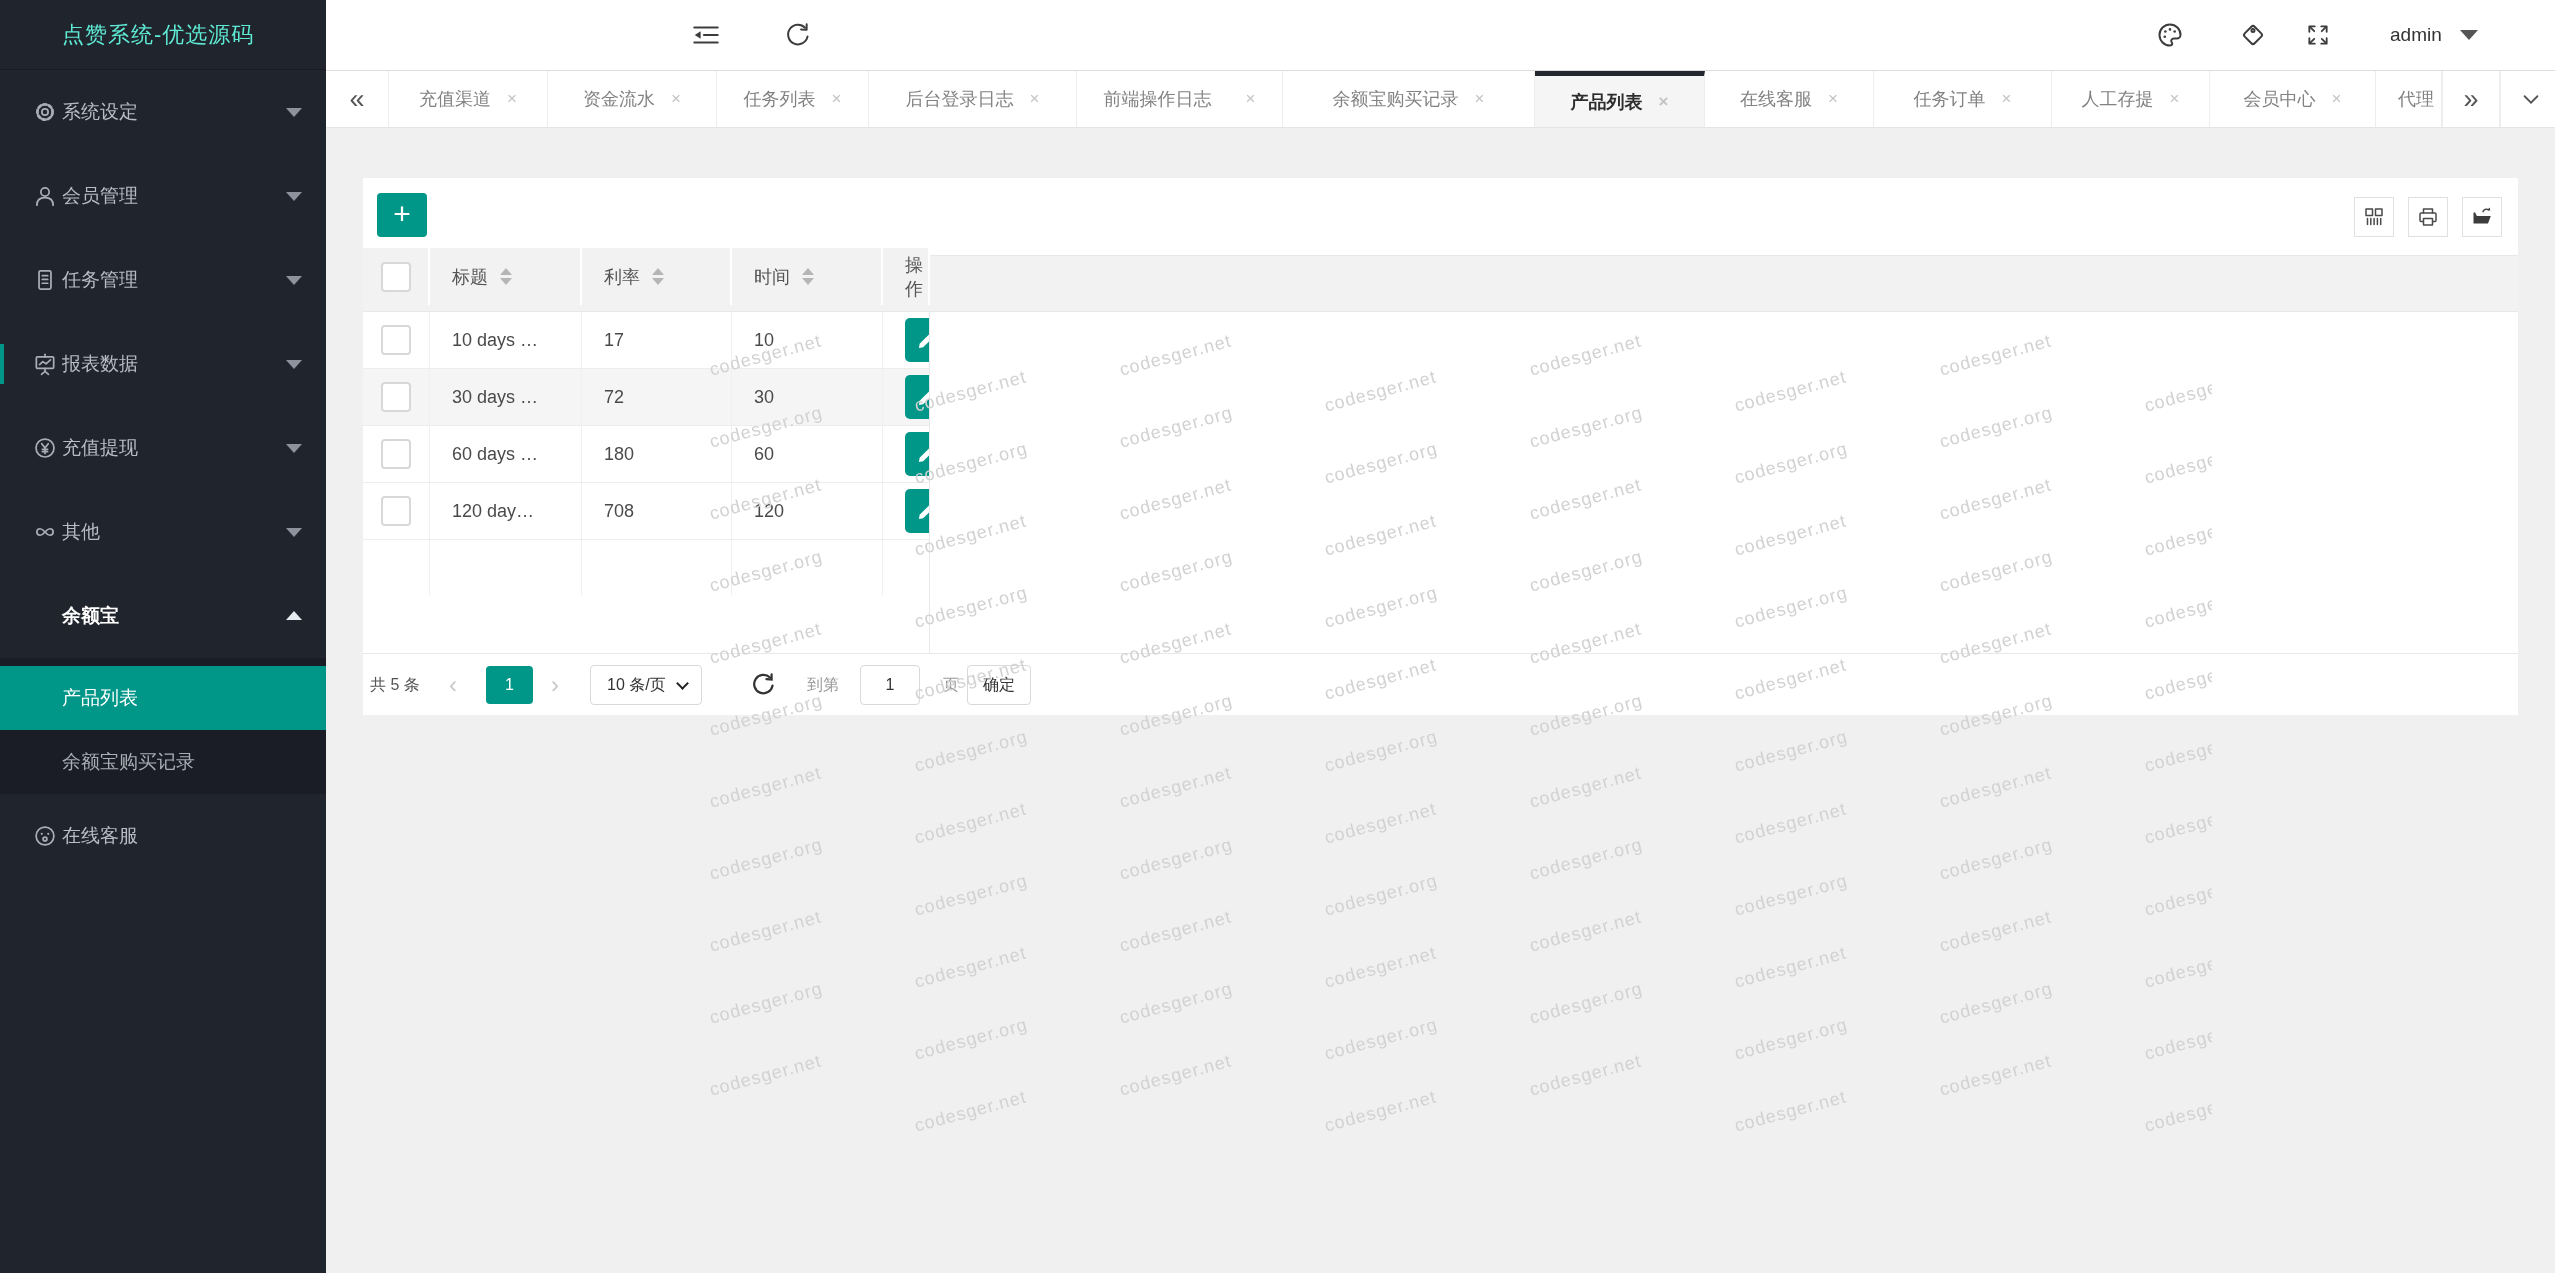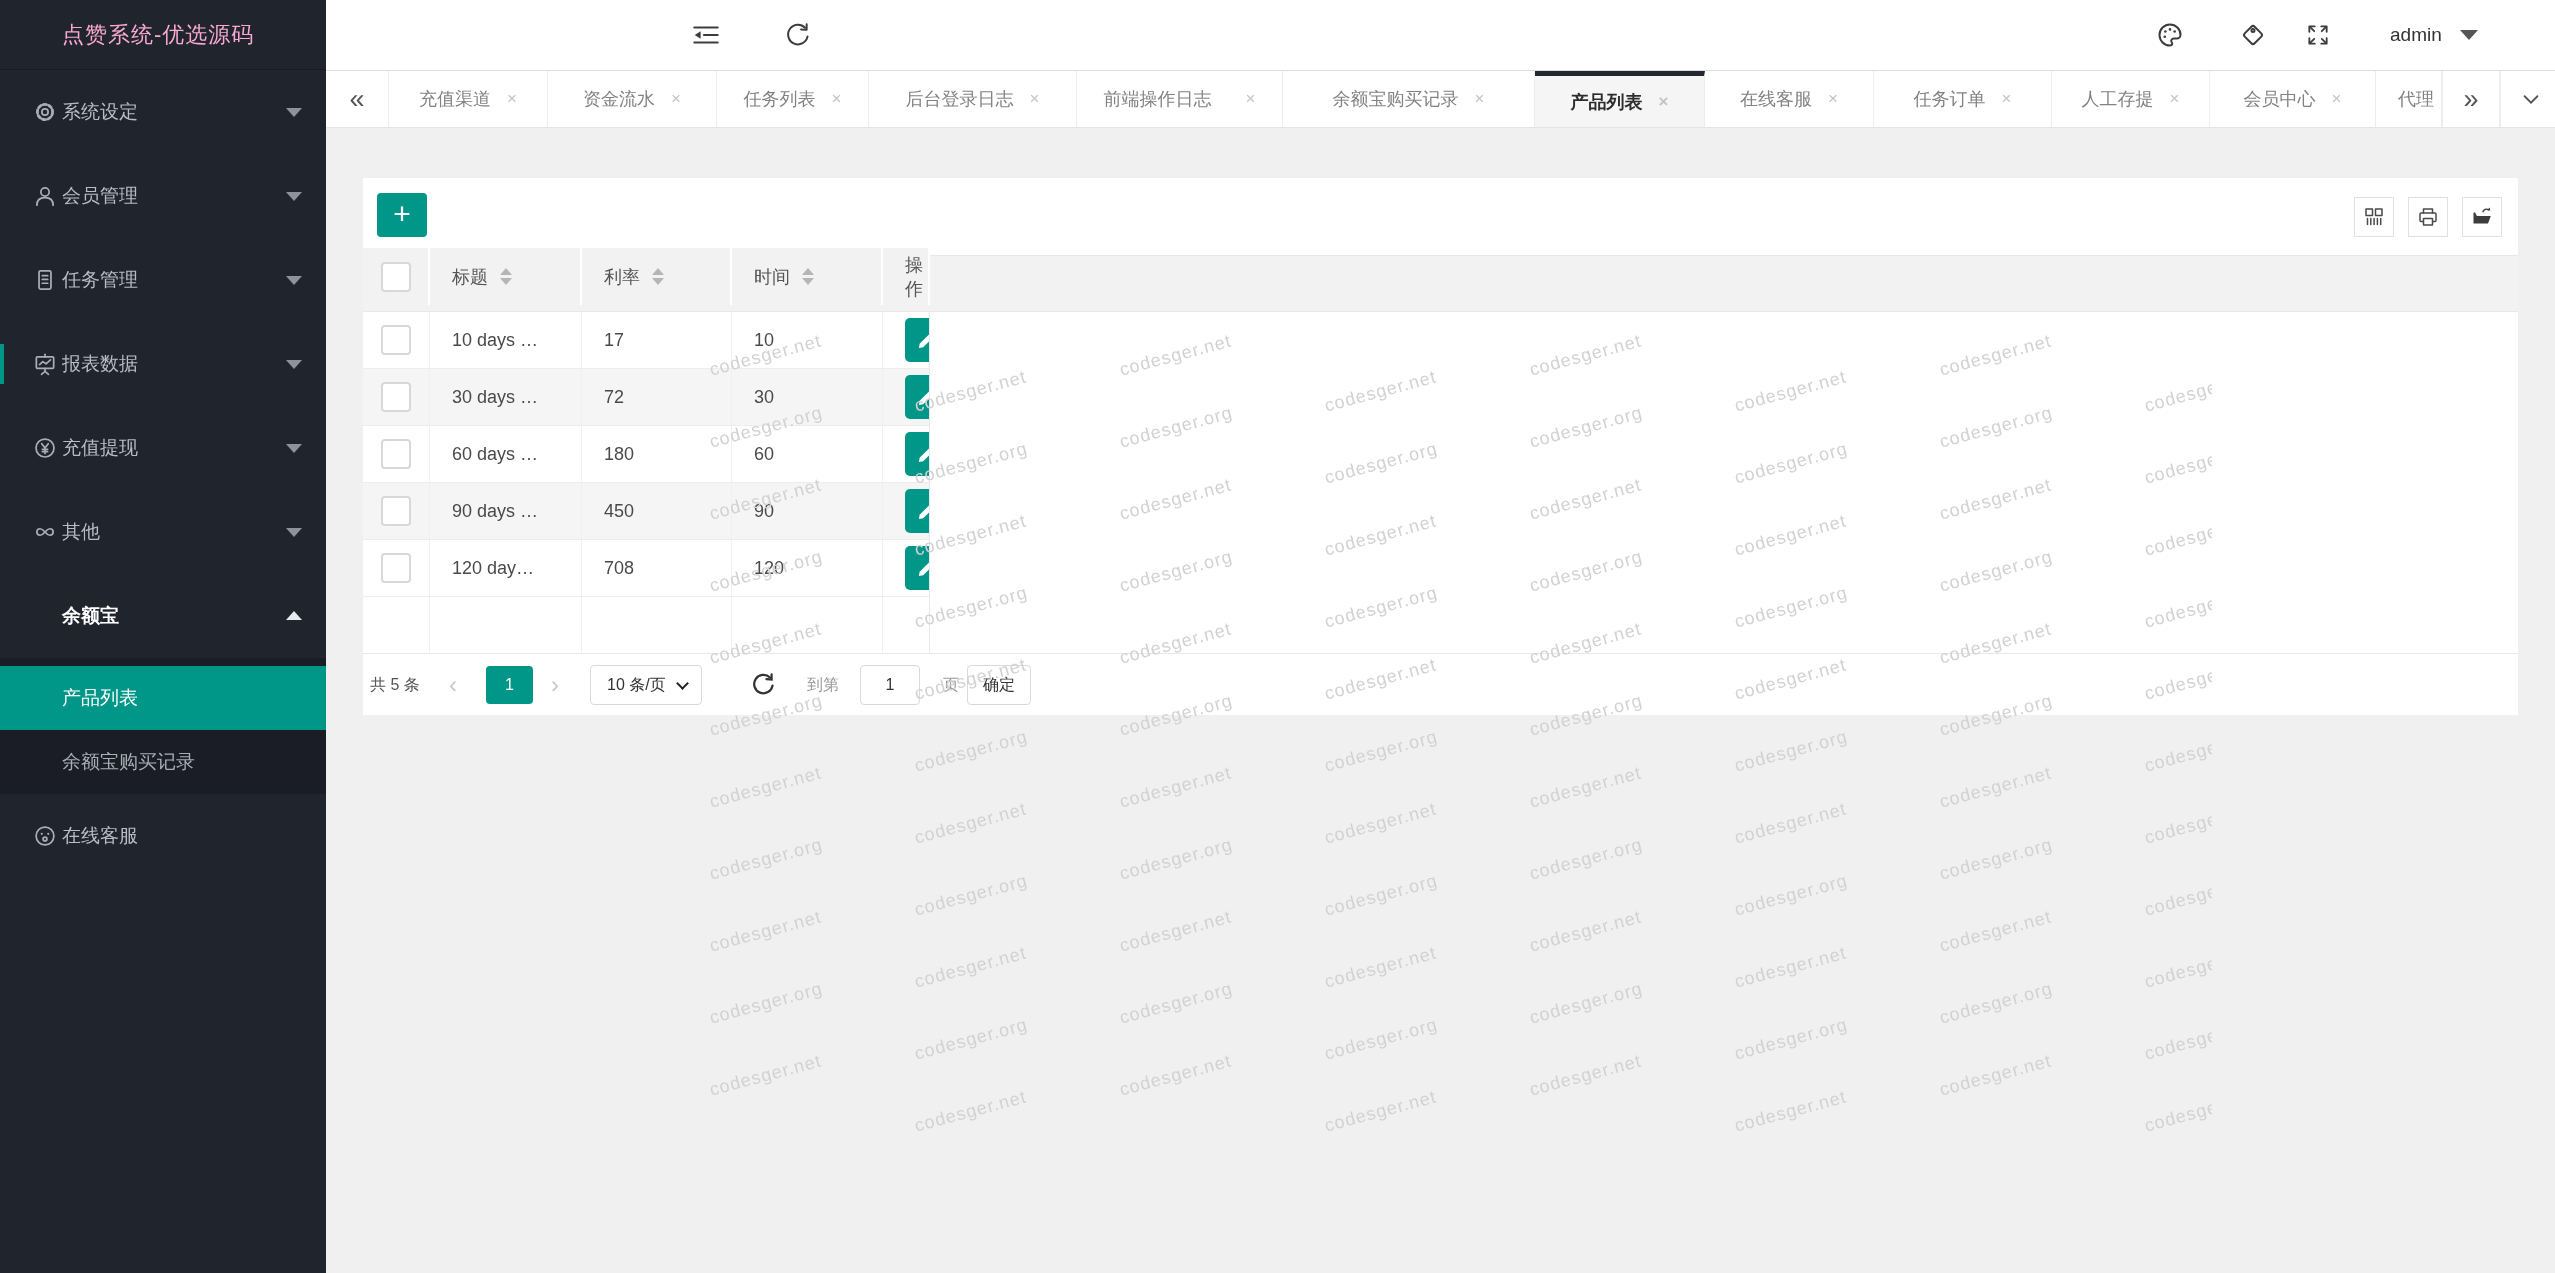--- a/index.html
+++ b/index.html
@@ -2,21 +2,21 @@
 <html><head>
 <meta charset="utf-8">
 <style>
   * { margin:0; padding:0; box-sizing:border-box; }
   html,body { width:2555px; height:1273px; overflow:hidden;
     font-family:"Liberation Sans","DejaVu Sans",sans-serif; background:#f0f0f1; }
 
   
   .sidebar { position:absolute; left:0; top:0; width:326px; height:1273px;
     background:#20242c; z-index:100; }
-  .logo { height:70px; line-height:70px; padding-left:62px; color:#f9a8d4;
+  .logo { height:70px; line-height:70px; padding-left:62px; color:#5eead4;
     font-size:22px; letter-spacing:1px; border-bottom:1px solid rgba(0,0,0,.25);
     white-space:nowrap; }
   .side-item { position:relative; height:84px; display:flex; align-items:center;
     color:#b7bcc5; font-size:19px; cursor:pointer; }
   .side-item .s-icon { position:absolute; left:32px; top:50%; margin-top:-13px;
     width:26px; height:26px; }
   .side-item .s-label { margin-left:62px; }
   .caret-down { position:absolute; right:24px; top:50%; margin-top:-4px;
     width:0; height:0; border-left:8px solid transparent; border-right:8px solid transparent;
     border-top:9px solid #8d939d; }
@@ -387,35 +387,20 @@
             </span>
           </div>
         </div>
         <div class="t-row">
           <div class="t-cell first" style="width: 67px;">
             <span class="checkbox"></span>
           </div>
           <div class="t-cell" style="width: 152px;">60 days …</div>
           <div class="t-cell" style="width: 150px;">180</div>
           <div class="t-cell" style="width: 151px;">60</div>
-          <div class="t-cell" style="width: 47px; overflow: visible;">
-            <span class="edit-btn">
-              <svg width="22" height="22" viewBox="0 0 24 24">
-                <path d="M4,16.2 L3.2,20.8 7.8,20 19.3,8.5 a1.3,1.3 0 0 0 0,-1.8 l-2,-2 a1.3,1.3 0 0 0 -1.8,0 z" fill="#fff"></path>
-              </svg>
-            </span>
-          </div>
-        </div>
-        <div class="t-row stripe">
-          <div class="t-cell first" style="width: 67px;">
-            <span class="checkbox"></span>
-          </div>
-          <div class="t-cell" style="width: 152px;">90 days …</div>
-          <div class="t-cell" style="width: 150px;">450</div>
-          <div class="t-cell" style="width: 151px;">90</div>
           <div class="t-cell" style="width: 47px; overflow: visible;">
             <span class="edit-btn">
               <svg width="22" height="22" viewBox="0 0 24 24">
                 <path d="M4,16.2 L3.2,20.8 7.8,20 19.3,8.5 a1.3,1.3 0 0 0 0,-1.8 l-2,-2 a1.3,1.3 0 0 0 -1.8,0 z" fill="#fff"></path>
               </svg>
             </span>
           </div>
         </div>
         <div class="t-row">
           <div class="t-cell first" style="width: 67px;">

